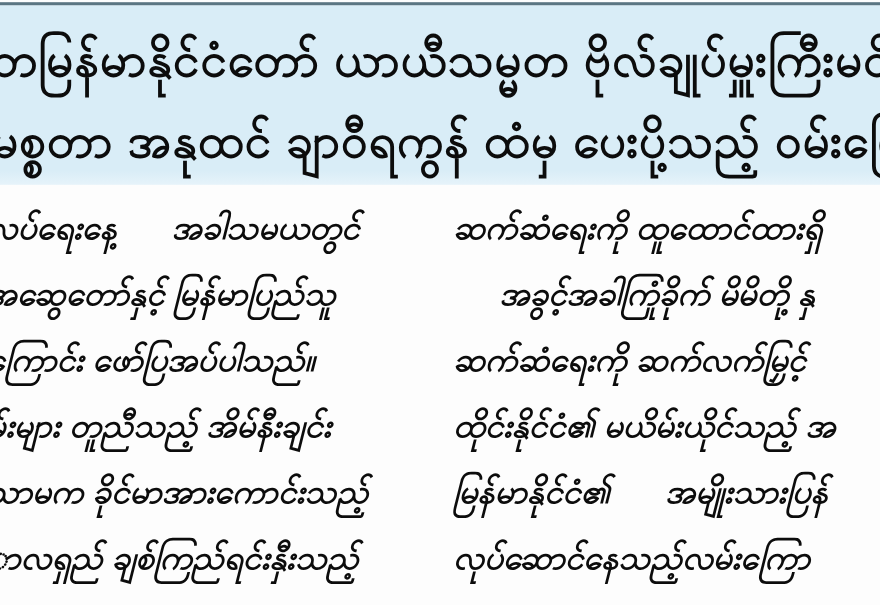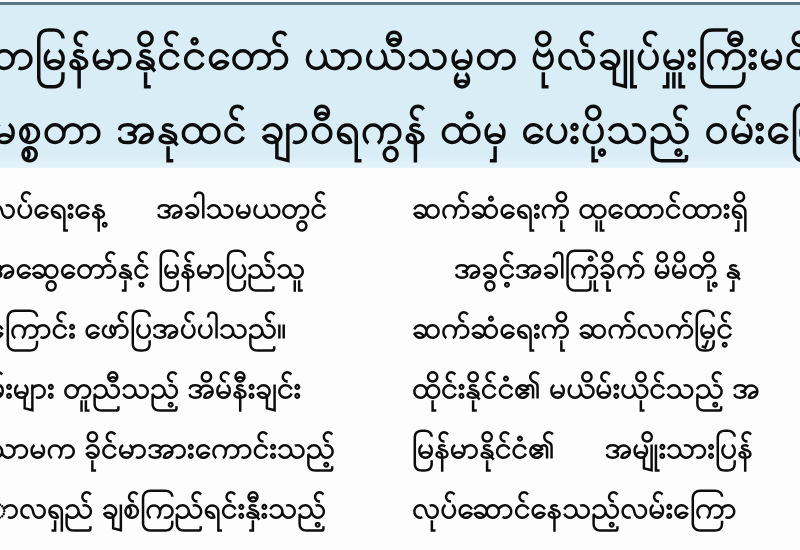--- a/index.html
+++ b/index.html
@@ -45,20 +45,21 @@
     font-weight: 700;
     color: var(--text-color);
     letter-spacing: 1px;
   }
   .headline-line.l1 { top: 22px; }
   .headline-line.l2 { top: 96px; }
   .article-body {
     position: absolute;
     top: 172px; left: 0; right: 0; bottom: 0;
     color: var(--text-color);
+    font-style: italic;
   }
   .column {
     position: absolute;
     top: 10px;
   }
   .column.left  { left: -12px; width: 402px; }
   .column.right { left: 412px; width: 420px; }
   .text-line {
     height: 60px;
     line-height: 52px;

